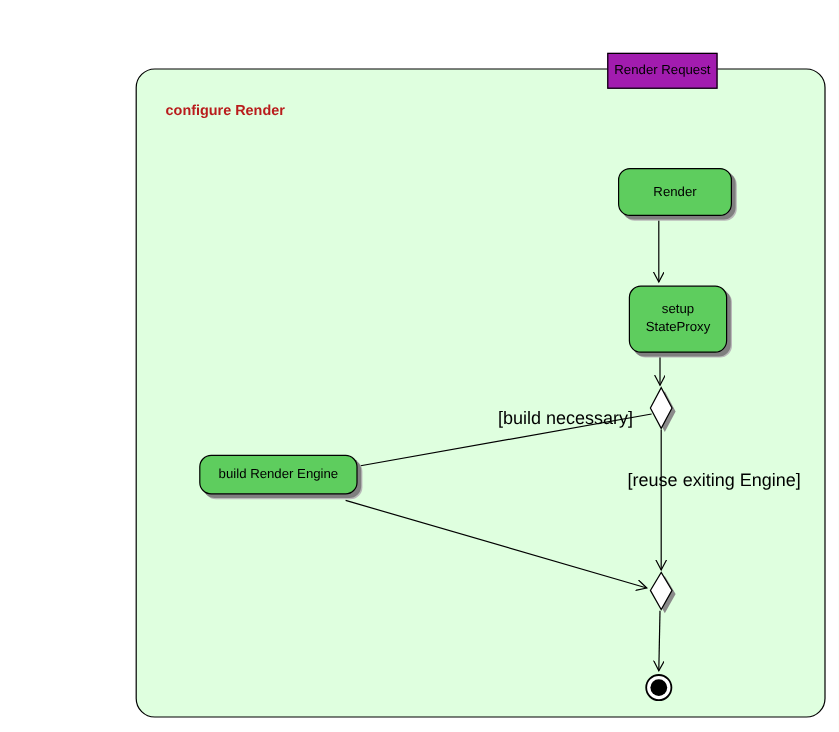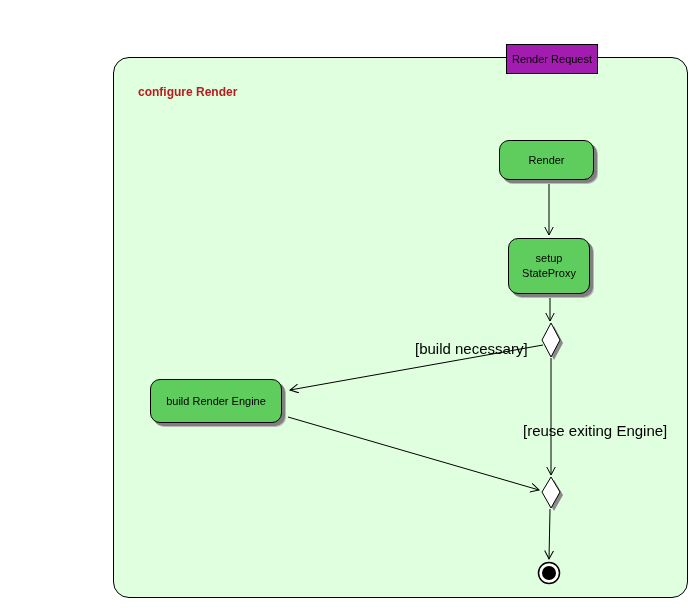--- a/index.html
+++ b/index.html
@@ -42,34 +42,35 @@
     background: #5ecd5e;
     border: 1.5px solid #000;
     border-radius: 10px;
     box-shadow: 3px 3px 0 #7f7f7f, 4px 4px 0 #b9b9b9;
     display: flex; flex-direction: column;
     align-items: center; justify-content: center;
     font-size: 11px; color: #000;
     line-height: 15px;
     z-index: 2;
     box-sizing: border-box;
+    margin-left: 16px;
   }
   #action-render { left: 499px; top: 140px; width: 95px; height: 40px; }
   #action-setup  { left: 508px; top: 238px; width: 82px; height: 56px; }
-  #action-build  { left: 150px; top: 379px; width: 132px; height: 44px; justify-content: center; }
+  #action-build  { left: 150px; top: 379px; width: 132px; height: 33px; justify-content: center; }
   .guard {
     position: absolute;
     font-size: 15px;
     color: #000;
     z-index: 2;
     white-space: nowrap;
     margin-left: 26px;
   }
   #guard-build { left: 389px; top: 340px; }
-  #guard-reuse { left: 497px; top: 422px; }
+  #guard-reuse { left: 497px; top: 392px; }
   svg.edges {
     position: absolute;
     left: 0; top: 0;
     z-index: 1;
   }
 </style>
 </head>
 <body>
 
 <div class="frame"></div>

